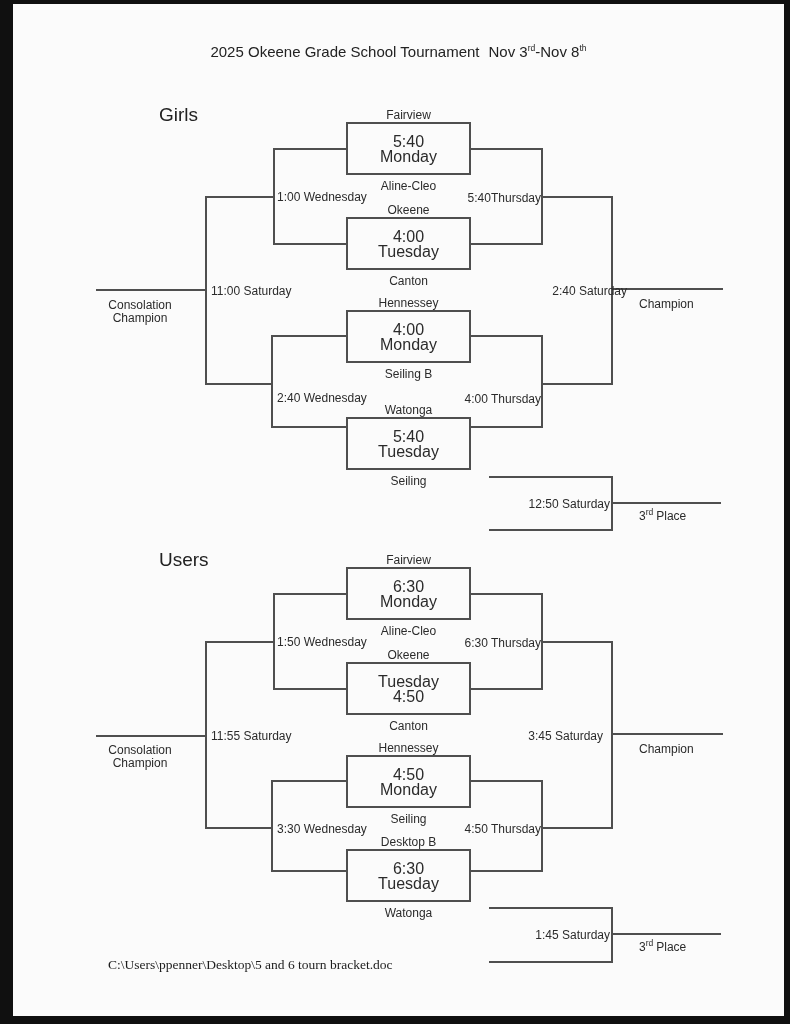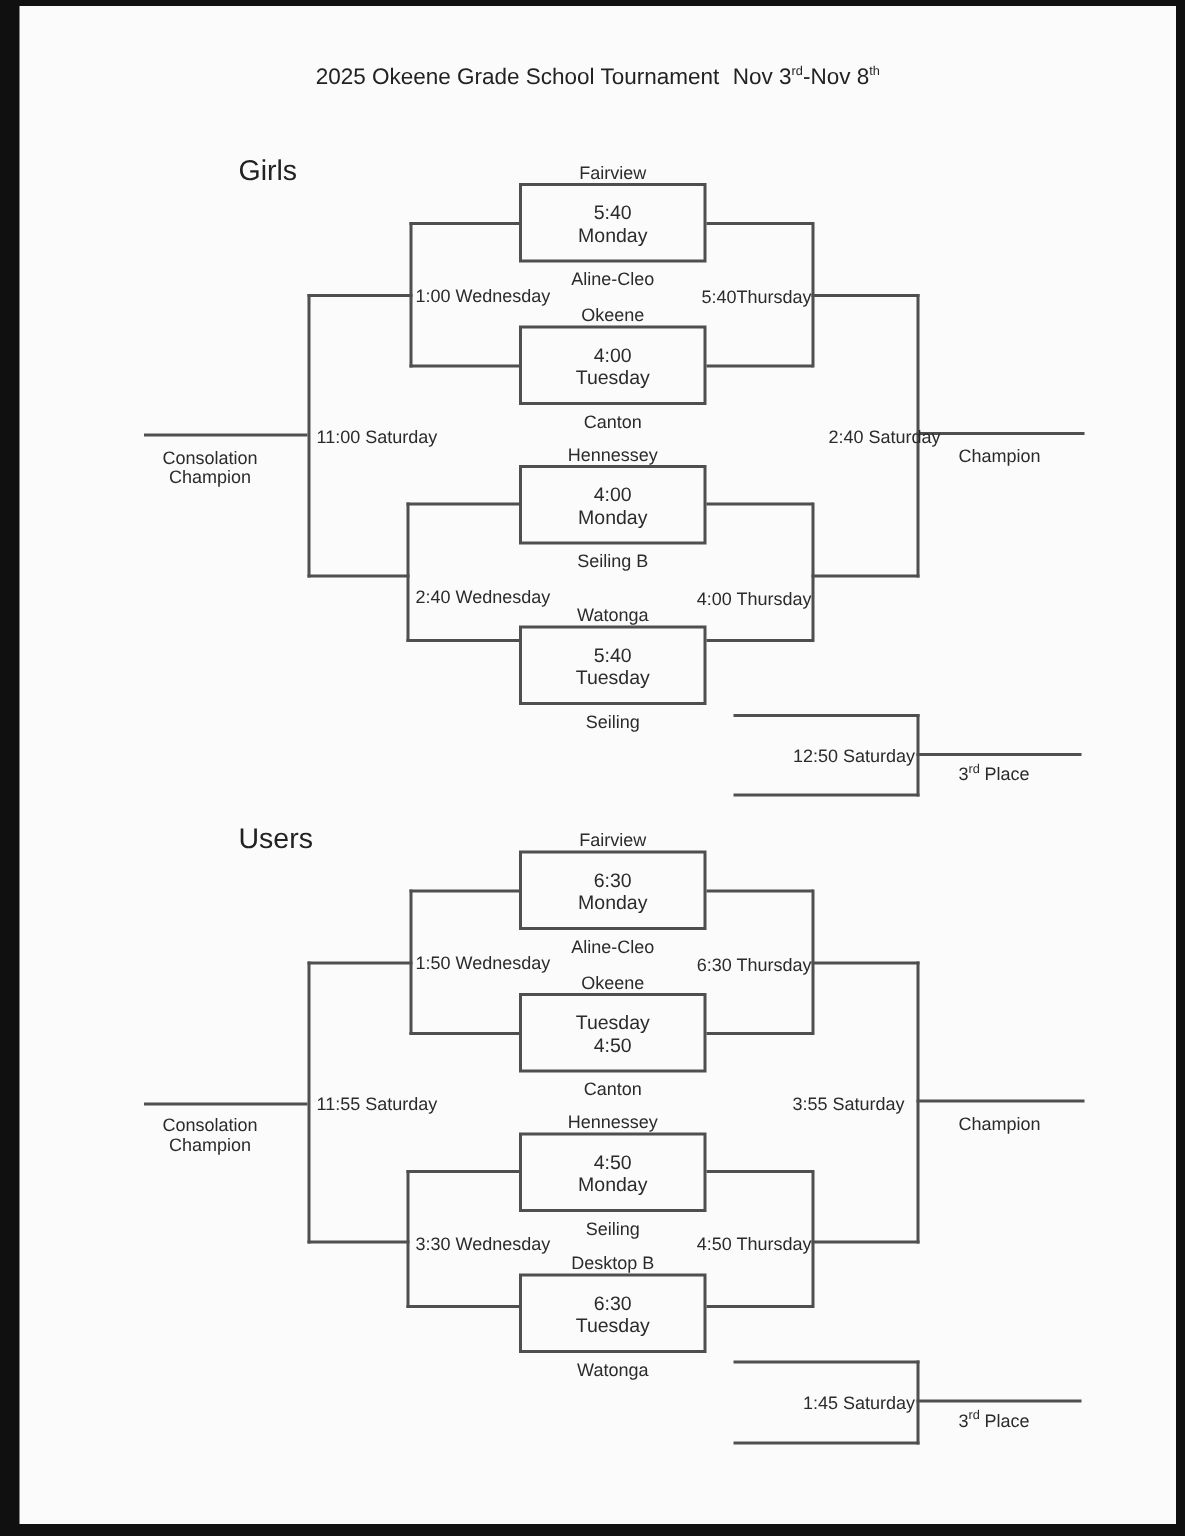--- a/index.html
+++ b/index.html
@@ -2,21 +2,21 @@
 <html><head>
 <meta charset="utf-8">
 <style>
   html,body { margin:0; padding:0; background:#101010; }
   .stage { position:relative; width:790px; height:1024px; background:#101010; overflow:hidden;
            font-family:"Liberation Sans", sans-serif; }
   .page { position:absolute; left:13px; top:4px; width:771px; height:1012px; background:#fbfbfb; }
   .ln { position:absolute; background:#4f4f4f; }
   .gbox { position:absolute; width:121px; height:49px; border:2px solid #4f4f4f; background:#fbfbfb;
           display:flex; flex-direction:column; align-items:center; justify-content:center;
-          font-size:13px; line-height:15px; color:#2b2b2b; text-align:center; }
+          font-size:16px; line-height:15px; color:#2b2b2b; text-align:center; }
   .tlabel { position:absolute; width:125px; text-align:center; font-size:12px; color:#2b2b2b; }
   .time-label { position:absolute; font-size:12px; color:#2b2b2b; white-space:nowrap; }
   .right { text-align:right; }
   .center { text-align:center; }
   .section-header { position:absolute; font-size:19px; color:#222; }
   .title-line { position:absolute; top:39px; left:0; width:100%; text-align:center;
                 font-size:15px; color:#222; }
   .title-date { margin-left:9px; }
   .two-line { line-height:13px; }
   sup { font-size:8.5px; line-height:0; }
@@ -157,24 +157,25 @@
       <span>6:30</span>
       <span>Tuesday</span>
     </div>
     <div class="tlabel" style="left:333px;top:902px">Watonga</div>
 
     <div class="time-label" style="left:264px;top:631px">1:50 Wednesday</div>
     <div class="time-label right" style="left:438px;top:632px;width:90px">6:30 Thursday</div>
     <div class="time-label" style="left:264px;top:818px">3:30 Wednesday</div>
     <div class="time-label right" style="left:438px;top:818px;width:90px">4:50 Thursday</div>
     <div class="time-label" style="left:198px;top:725px">11:55 Saturday</div>
-    <div class="time-label right" style="left:498px;top:725px;width:92px">3:55 Saturday</div>
+    <div class="time-label right" style="left:498px;top:725px;width:92px">3:45 Saturday</div>
     <div class="time-label center two-line" style="left:77px;top:740px;width:100px">
       <div>Consolation</div>
       <div>Champion</div>
     </div>
     <div class="time-label" style="left:626px;top:738px">Champion</div>
     <div class="time-label right" style="left:504px;top:924px;width:93px">1:45 Saturday</div>
     <div class="time-label" style="left:626px;top:936px"><span>3</span><sup>rd</sup><span class="rest-gap">Place</span></div>
 
+    <div class="footer">C:\Users\ppenner\Desktop\5 and 6 tourn bracket.doc</div>
 
   </div>
 </div>
 
 </body></html>

